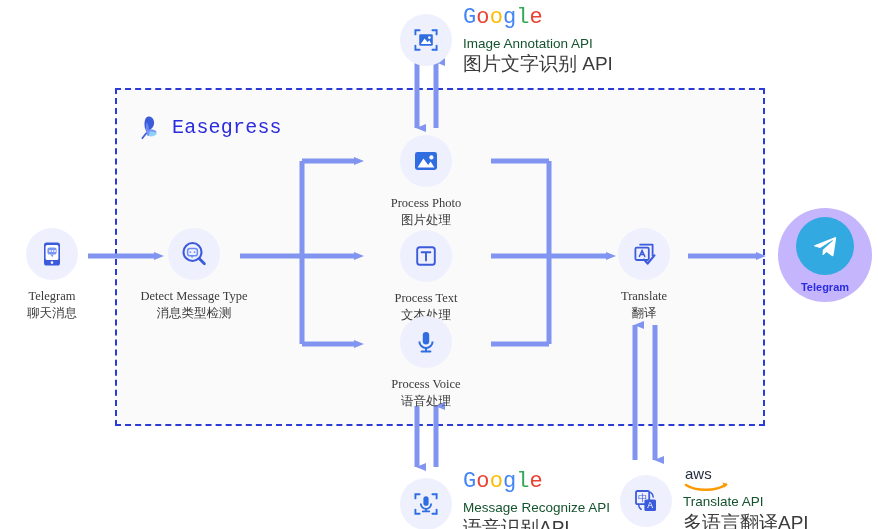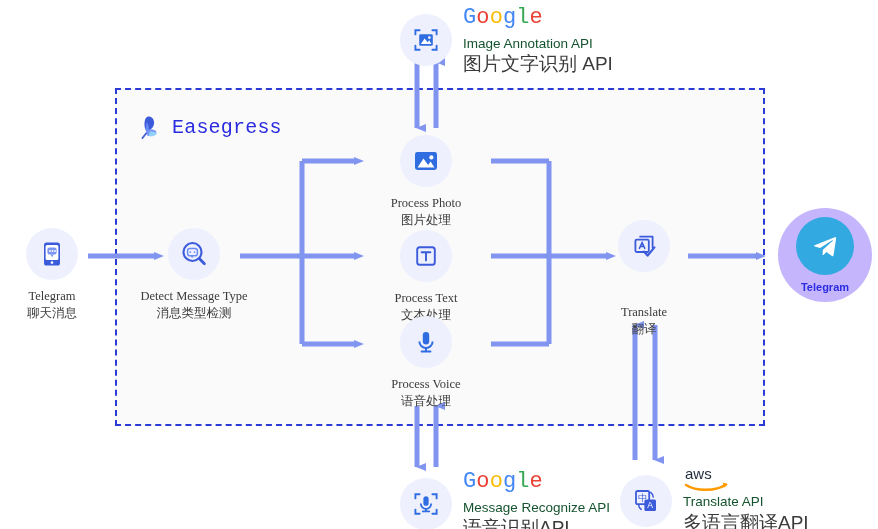--- a/index.html
+++ b/index.html
@@ -214,21 +214,21 @@
         <path d="M7.4 13.4 a6.6 6.6 0 0 0 13.2 0" fill="none" stroke="#2f6de0" stroke-width="2"></path>
         <path d="M14 20 L14 23.4 M9.6 23.4 L18.4 23.4" stroke="#2f6de0" stroke-width="2" stroke-linecap="round" fill="none"></path>
       </svg>
     </div>
     <div class="caption">
       <span>Process Voice</span>
       <span class="cn">语音处理</span>
     </div>
   </div>
 
-  <div class="abs node" style="left:592px;top:220px;width:104px;gap:24px;">
+  <div class="abs node" style="left:592px;top:228px;width:104px;">
     <div class="disc">
       <svg width="30" height="30" viewBox="0 0 30 30">
         <path d="M10.4 5.6 L23.6 5.6 L23.6 17.2" fill="none" stroke="#3b5bdb" stroke-width="1.8" stroke-linejoin="round"></path>
         <rect x="6.4" y="8.6" width="13.4" height="12.4" rx="1.4" fill="none" stroke="#3b5bdb" stroke-width="1.8"></rect>
         <path d="M10.4 17.4 L13.1 11.6 L15.8 17.4 M11.4 15.6 L14.8 15.6" fill="none" stroke="#3b5bdb" stroke-width="1.5" stroke-linecap="round"></path>
         <path d="M15 20.6 L18.6 24.6 L25.4 16.4" fill="none" stroke="#3b5bdb" stroke-width="2.2" stroke-linecap="round" stroke-linejoin="round"></path>
       </svg>
     </div>
     <div class="caption">
       <span>Translate</span>

